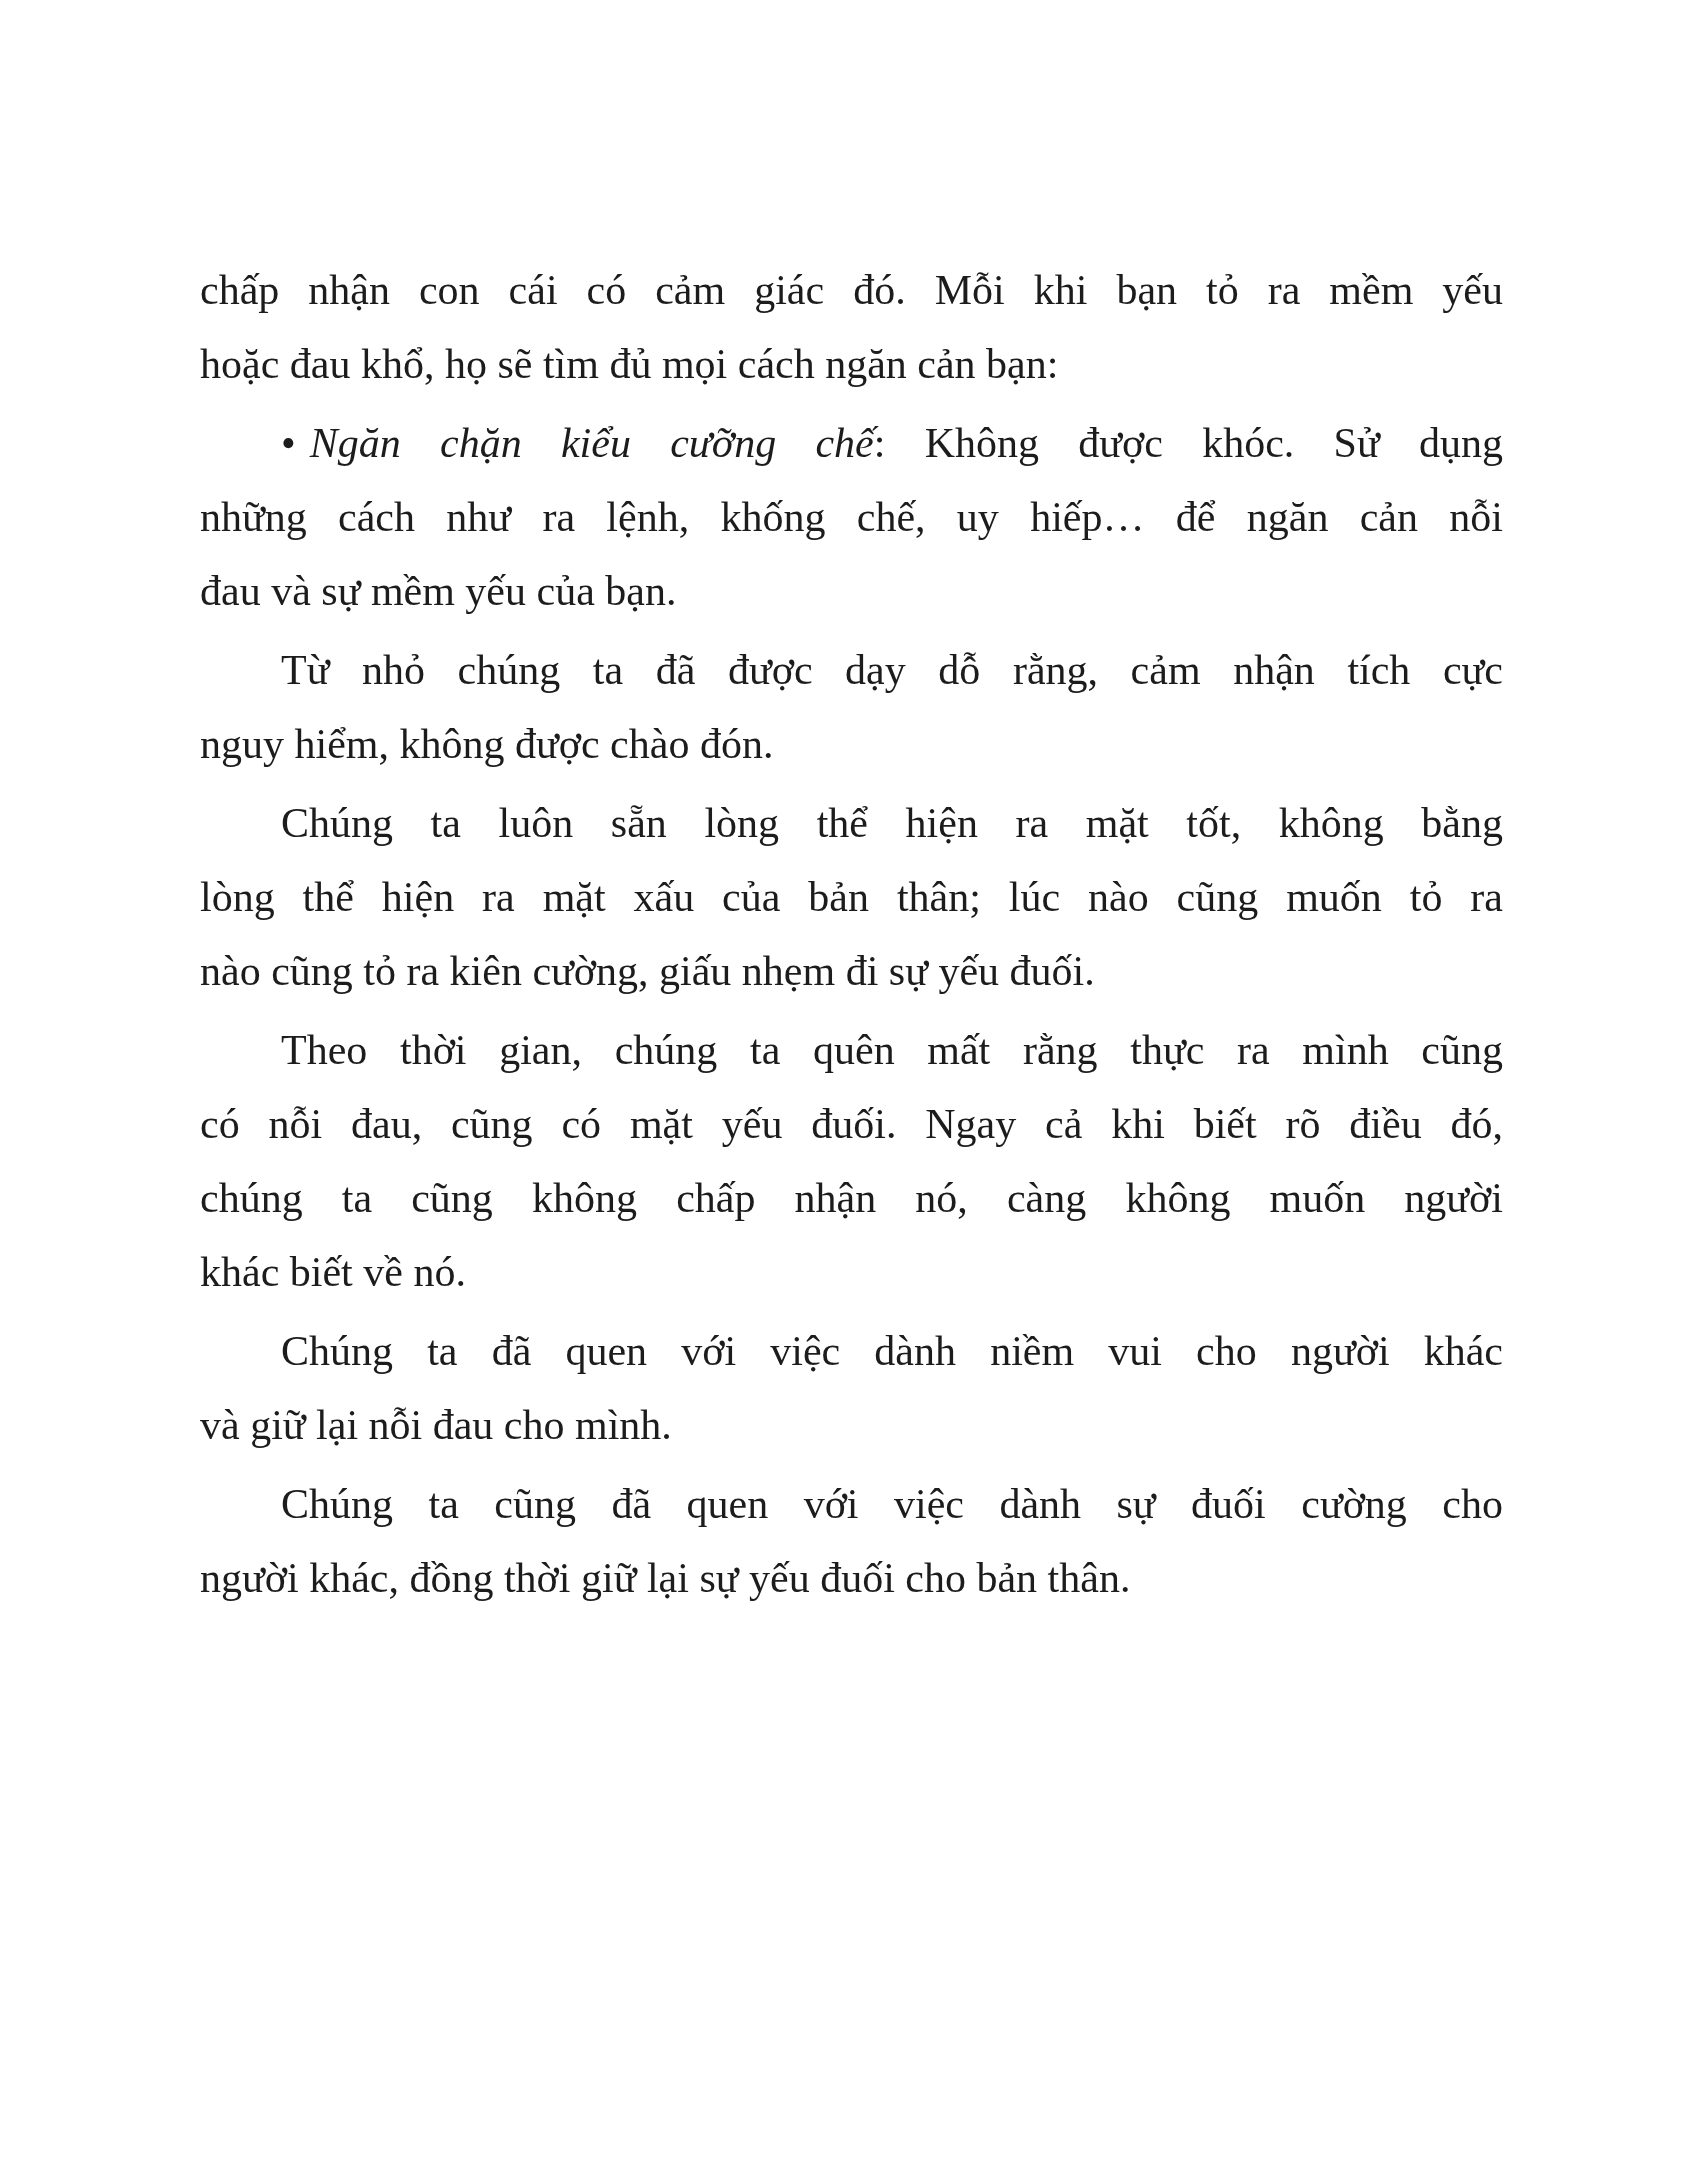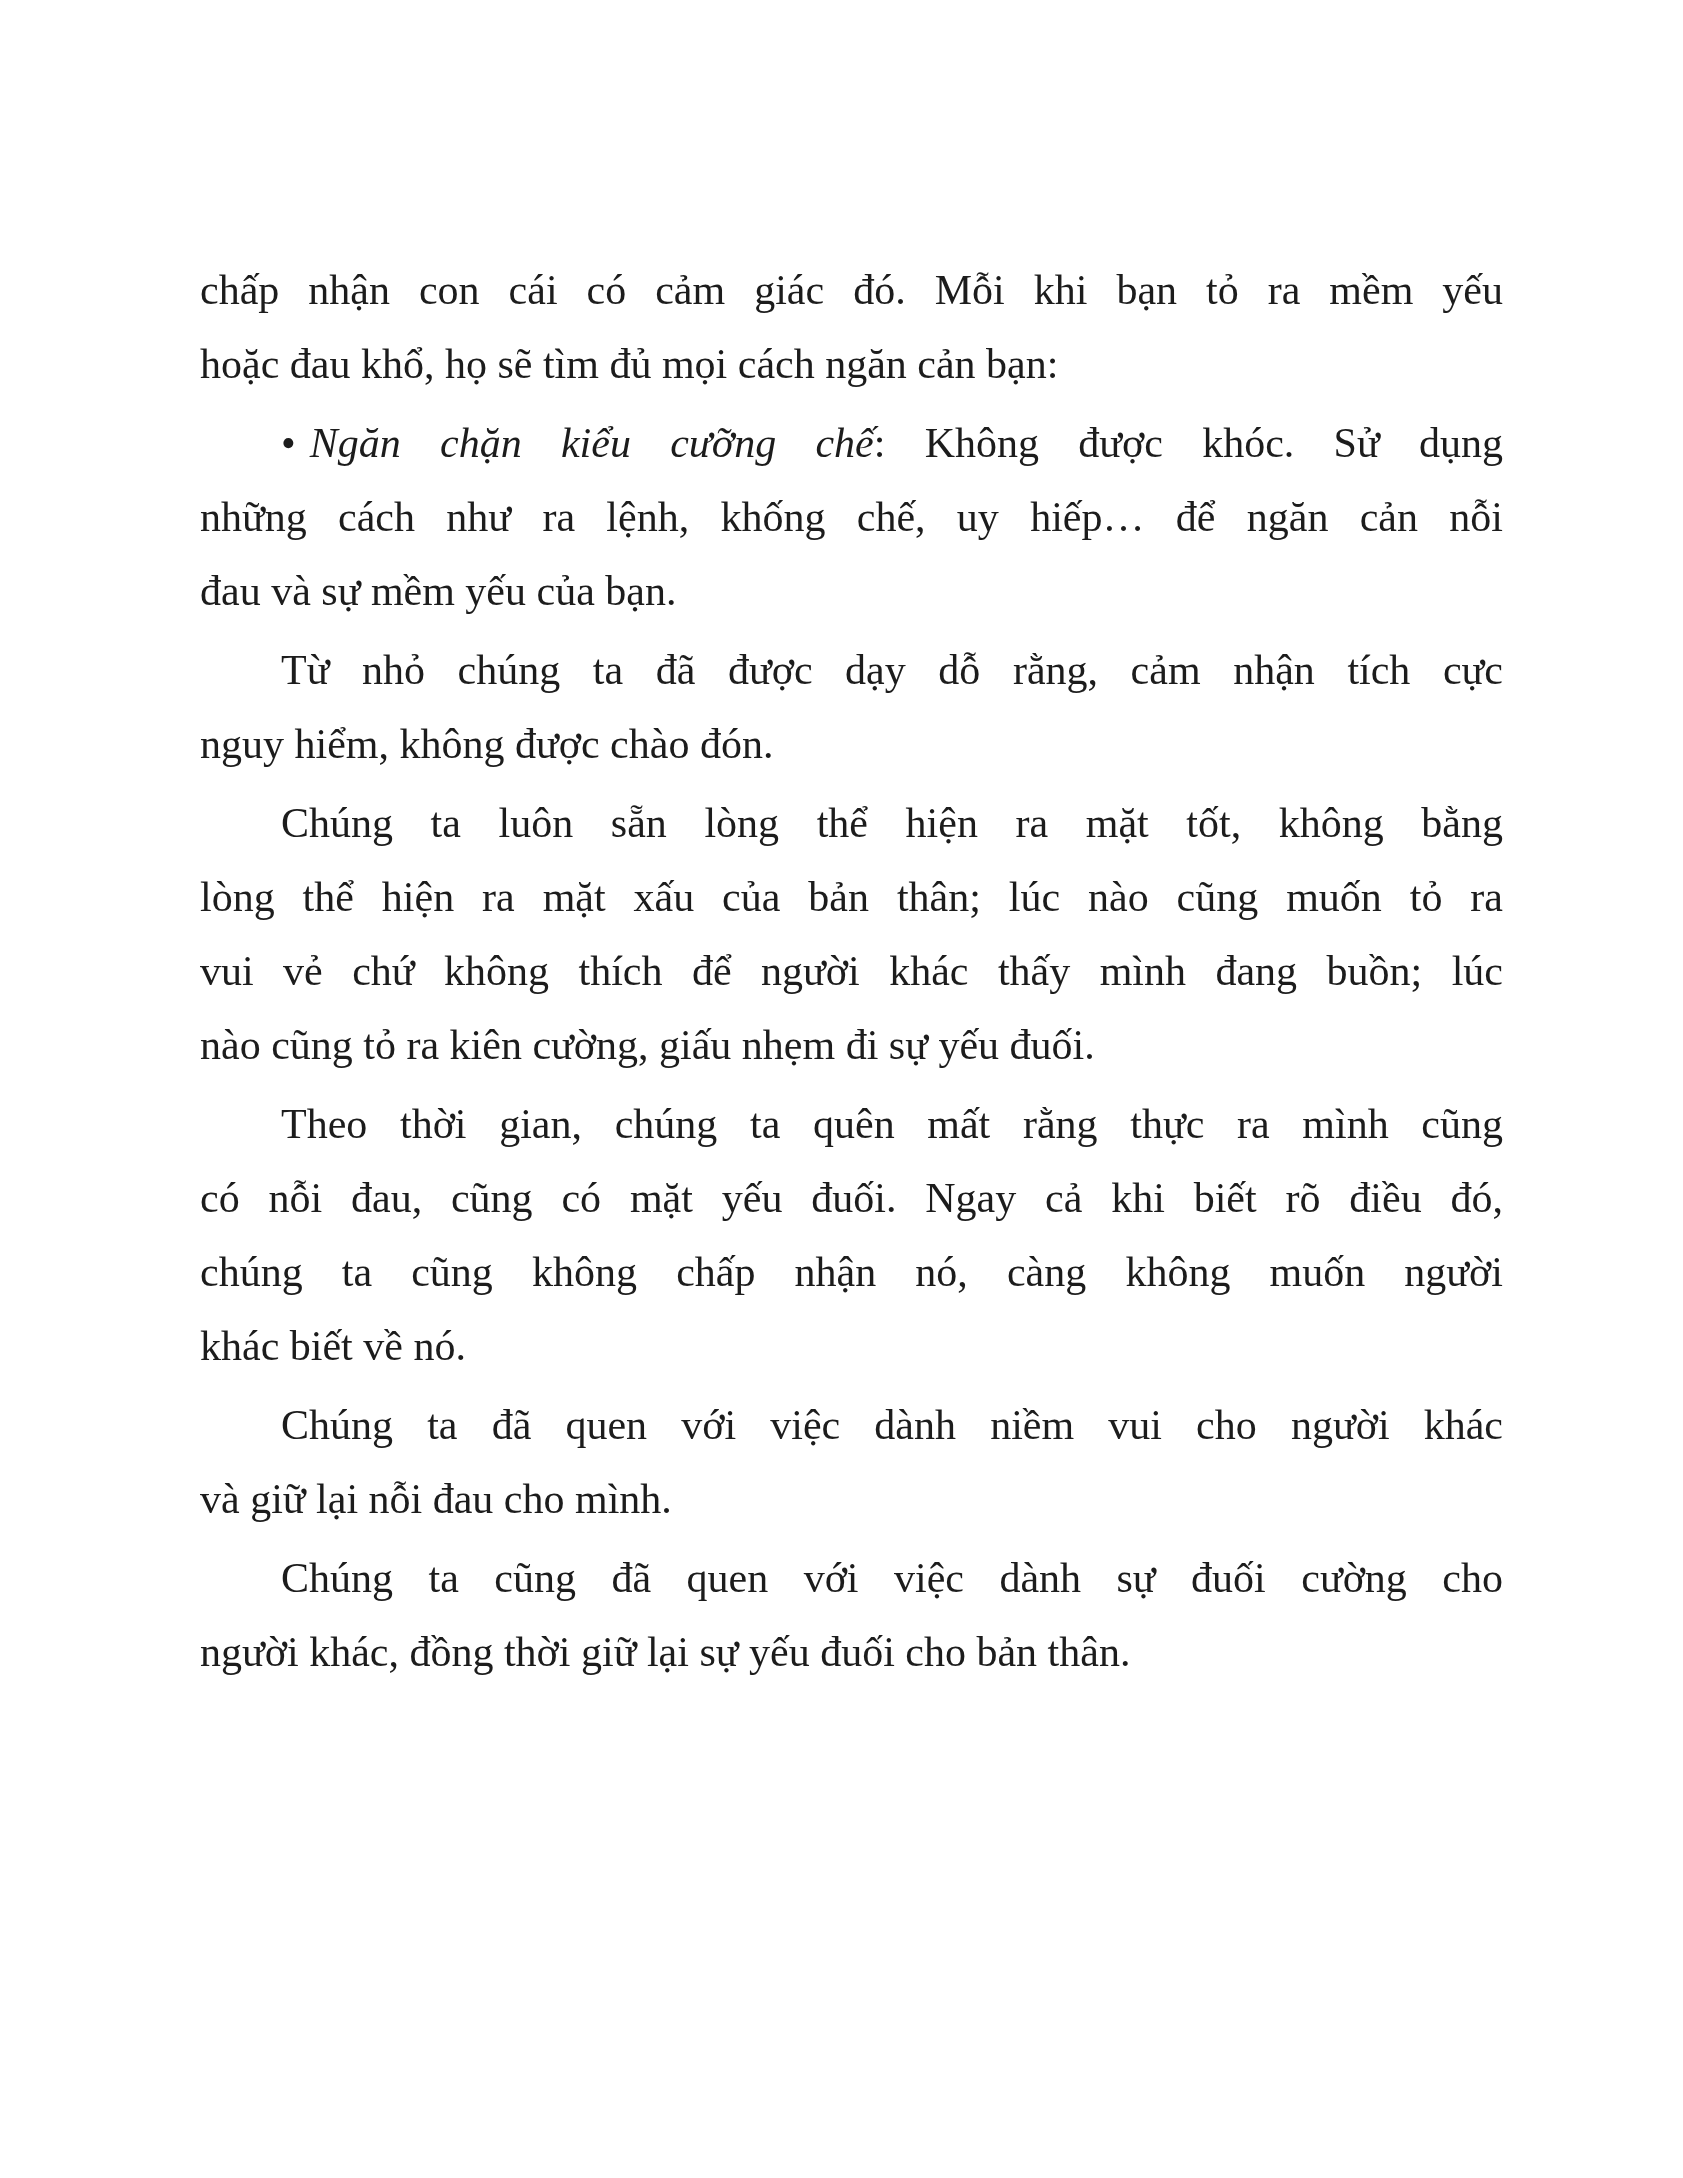--- a/index.html
+++ b/index.html
@@ -75,21 +75,20 @@
 
 
     <div class="para">
       <div class="ln indent"><span>Từ nhỏ chúng ta đã được dạy dỗ rằng, cảm nhận tích cực</span></div>
       <div class="ln last"><span>nguy hiểm, không được chào đón.</span></div>
     </div>
 
     <div class="para">
       <div class="ln indent"><span>Chúng ta luôn sẵn lòng thể hiện ra mặt tốt, không bằng</span></div>
       <div class="ln"><span>lòng thể hiện ra mặt xấu của bản thân; lúc nào cũng muốn tỏ ra</span></div>
-      <div class="ln"><span>vui vẻ chứ không thích để người khác thấy mình đang buồn; lúc</span></div>
       <div class="ln last"><span>nào cũng tỏ ra kiên cường, giấu nhẹm đi sự yếu đuối.</span></div>
     </div>
 
     <div class="para">
       <div class="ln indent"><span>Theo thời gian, chúng ta quên mất rằng thực ra mình cũng</span></div>
       <div class="ln"><span>có nỗi đau, cũng có mặt yếu đuối. Ngay cả khi biết rõ điều đó,</span></div>
       <div class="ln"><span>chúng ta cũng không chấp nhận nó, càng không muốn người</span></div>
       <div class="ln last"><span>khác biết về nó.</span></div>
     </div>
 

